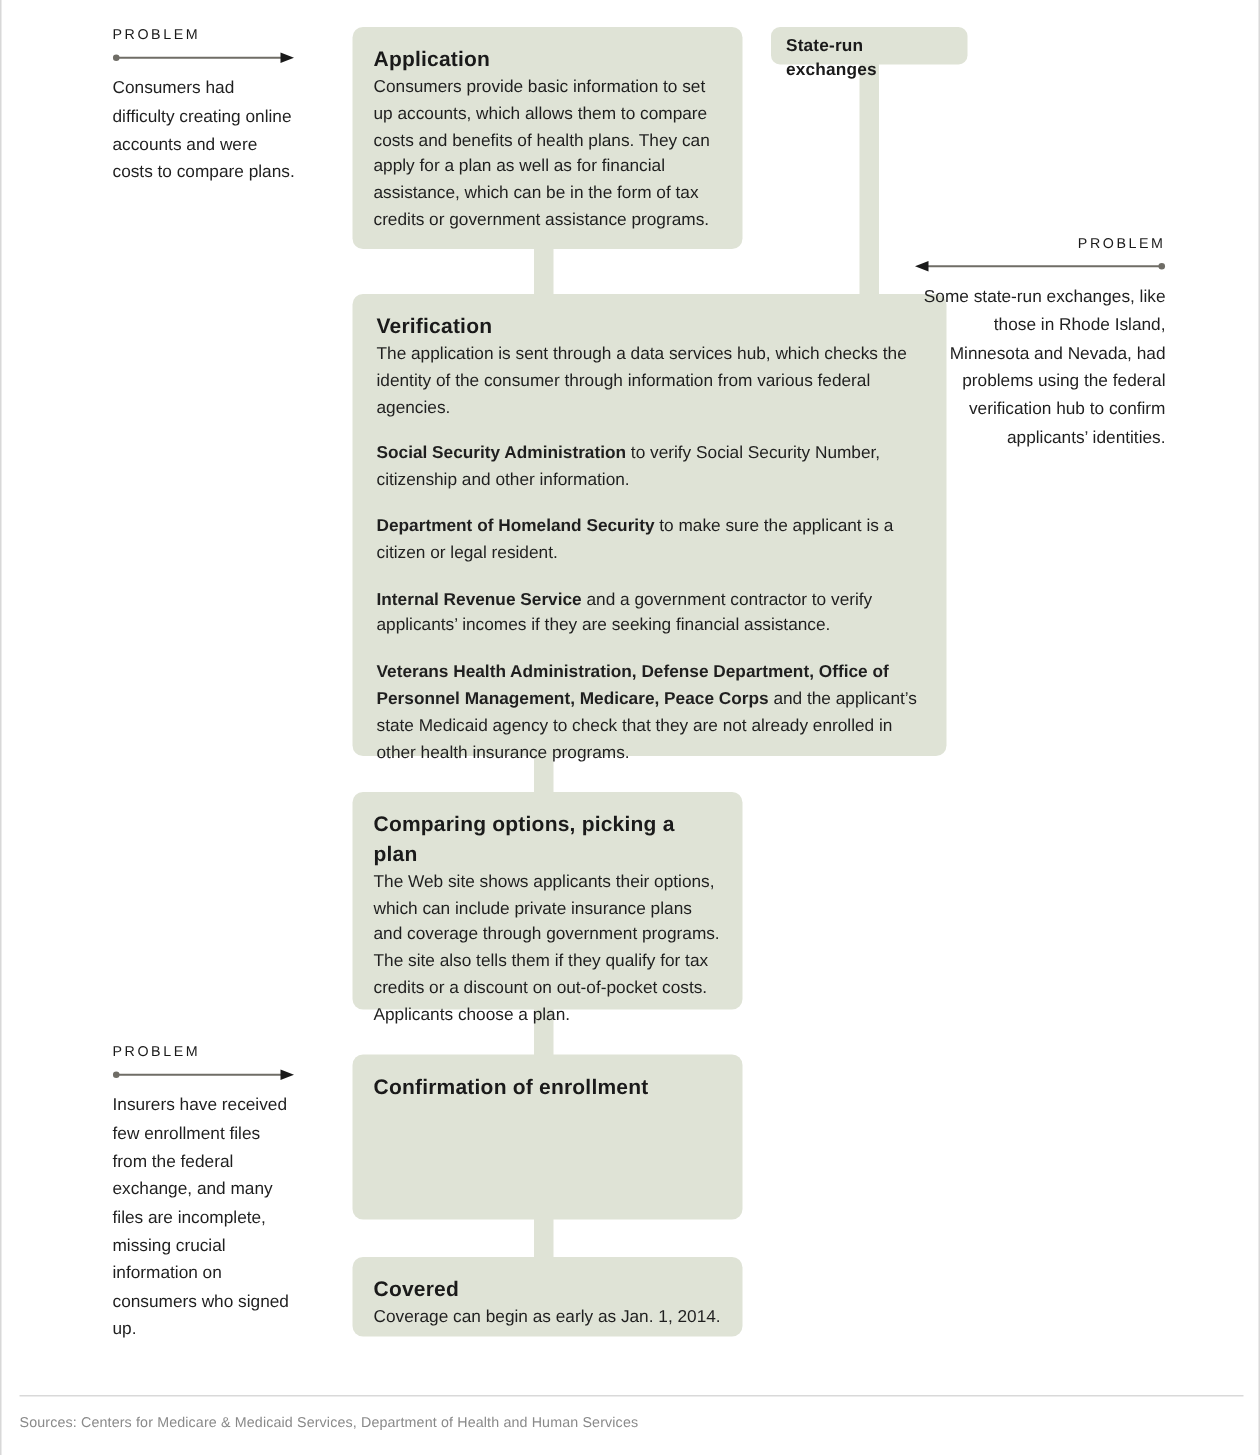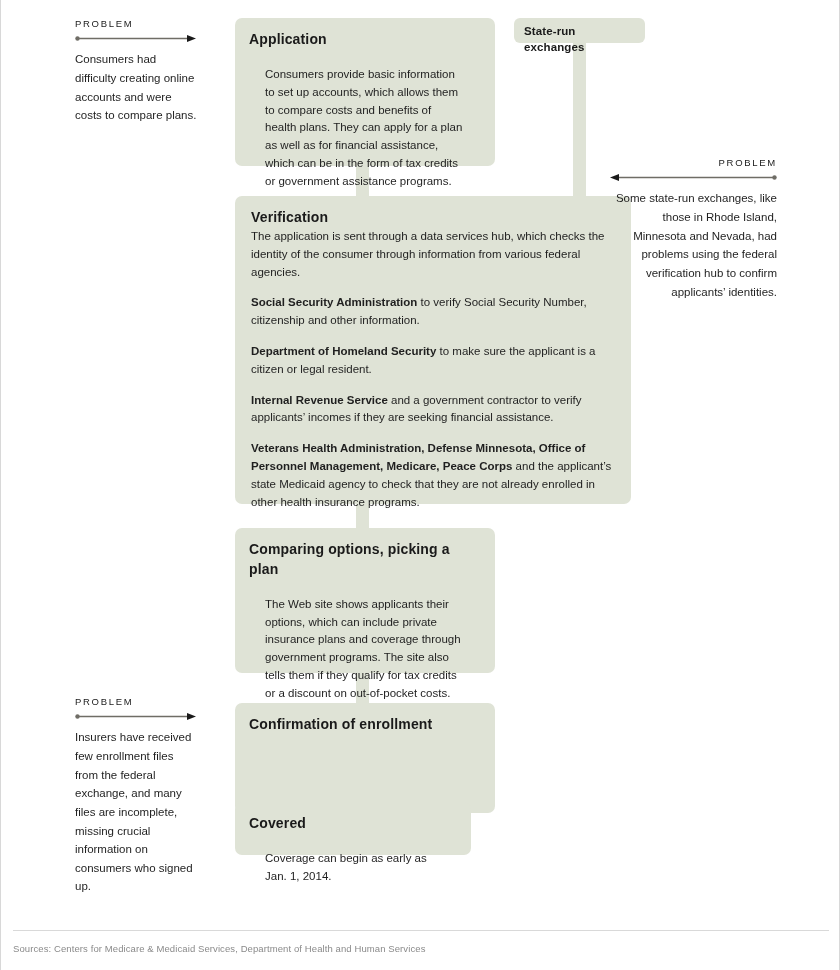--- a/index.html
+++ b/index.html
@@ -34,37 +34,37 @@
     font-weight: bold;
     color: #1a1a1a;
     line-height: 1.42;
     margin: 0 0 0 0;
     letter-spacing: .01em;
   }
   .box-body {
     font-size: 11.5px;
     color: #1f1f1f;
     line-height: 1.55;
-    margin: 16px;
+    margin: 0;
   }
   .box-body b { font-weight: bold; }
   .para { margin: 0 0 13px 0; }
   .para:last-child { margin-bottom: 0; }
 
   
   #box-application { left: 234px; top: 18px; width: 260px; height: 148px; }
   #box-state-exchanges {
     left: 513px; top: 18px; width: 131px; height: 25px;
     padding: 5px 10px; border-radius: 6px;
   }
   #box-state-exchanges .box-title { font-size: 11.5px; }
   #box-verification { left: 234px; top: 196px; width: 396px; height: 308px; padding-left: 16px; }
   #box-comparing { left: 234px; top: 528px; width: 260px; height: 145px; }
   #box-confirmation { left: 234px; top: 703px; width: 260px; height: 110px; }
-  #box-covered { left: 234px; top: 802px; width: 236px; height: 53px; }
+  #box-covered { left: 234px; top: 838px; width: 260px; height: 53px; }
 
   
   .connector {
     position: absolute;
     background: #dfe3d6;
   }
   #conn-app-verif    { left: 355px; top: 160px; width: 13px; height: 44px; }
   #conn-verif-comp   { left: 355px; top: 496px; width: 13px; height: 40px; }
   #conn-comp-conf    { left: 355px; top: 665px; width: 13px; height: 46px; }
   #conn-conf-cov     { left: 355px; top: 805px; width: 13px; height: 41px; }
@@ -145,21 +145,21 @@
 
     <p class="box-body para">
       <b>Department of Homeland Security</b><span> to make sure the applicant is a citizen or legal resident.</span>
     </p>
 
     <p class="box-body para">
       <b>Internal Revenue Service</b><span> and a government contractor to verify applicants’ incomes if they are seeking financial assistance.</span>
     </p>
 
     <p class="box-body para">
-      <b>Veterans Health Administration, Defense Minnesota, Office of Personnel Management, Medicare, Peace Corps</b><span> and the applicant’s state Medicaid agency to check that they are not already enrolled in other health insurance programs.</span>
+      <b>Veterans Health Administration, Defense Department, Office of Personnel Management, Medicare, Peace Corps</b><span> and the applicant’s state Medicaid agency to check that they are not already enrolled in other health insurance programs.</span>
     </p>
   </div>
 
   <div class="box" id="box-comparing">
     <p class="box-title">Comparing options, picking a plan</p>
     <p class="box-body">The Web site shows applicants their options, which can include private insurance plans and coverage through government programs. The site also tells them if they qualify for tax credits or a discount on out-of-pocket costs. Applicants choose a plan.</p>
   </div>
 
   <div class="box" id="box-confirmation">
     <p class="box-title">Confirmation of enrollment</p>

